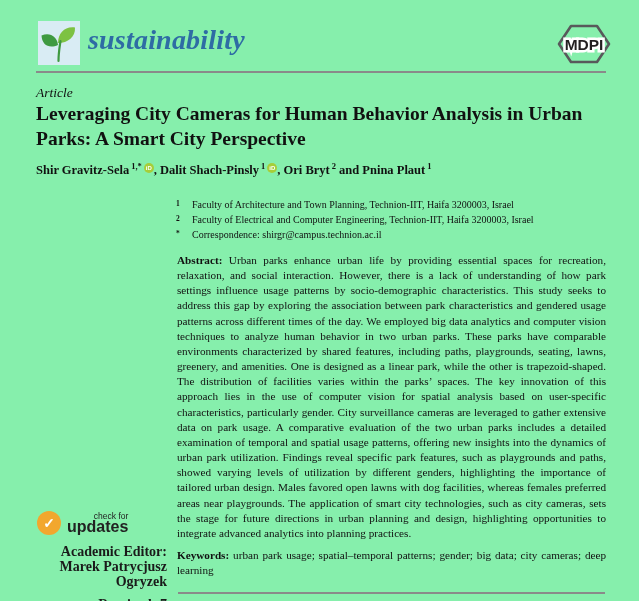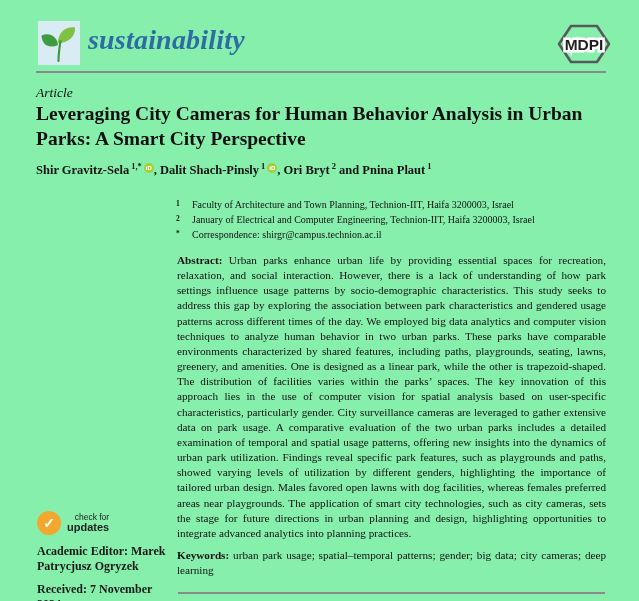--- a/index.html
+++ b/index.html
@@ -49,22 +49,22 @@
   .rule-bottom { position:absolute; left:178px; top:592px; width:427px; height:2px; background:#8a8a8a; }
   
   .sidebar { position:absolute; left:37px; top:511px; width:130px; }
   .badge { display:flex; align-items:center; gap:6px; margin-bottom:9px; cursor:pointer; }
   .badge-circle {
     width:24px; height:24px; border-radius:50%; background:#f2a72e; color:#ffffff;
     display:flex; align-items:center; justify-content:center;
     font-size:14px; font-weight:bold; font-family:"Liberation Sans",sans-serif; flex:0 0 24px;
   }
   .badge-text { font-family:"Liberation Sans",sans-serif; font-size:8.5px; line-height:9.5px; color:#222;text-align:right; }
-  .badge-text .b2 { font-weight:bold; font-size:11px; }
-  .side-line { font-size:12px; line-height:15px; font-weight:600; color:#1a1a1a; }
+  .badge-text .b2 { font-weight:bold; font-size:16px; }
+  .side-line { font-size:14px; line-height:15px; font-weight:600; color:#1a1a1a;text-align:right; }
   .editor { margin-bottom:8px; }
 </style>
 </head>
 <body>
 
 <div class="page">
 
   <span class="leaf-box">
     <svg width="42" height="44" viewBox="0 0 42 44">
       <rect width="42" height="44" fill="#d9ecf4"></rect>
@@ -90,21 +90,21 @@
 
   <div class="authors"><span>Shir Gravitz-Sela</span><sup>1,*</sup><span class="orcid"><span>iD</span></span><span>, </span><span>Dalit Shach-Pinsly</span><sup>1</sup><span class="orcid"><span>iD</span></span><span>, </span><span>Ori Bryt</span><sup>2</sup><span> and </span><span>Pnina Plaut</span><sup>1</sup></div>
 
   <div class="affiliations">
     <div class="aff-row">
       <span class="aff-marker">1</span>
       <span class="aff-text">Faculty of Architecture and Town Planning, Technion-IIT, Haifa 3200003, Israel</span>
     </div>
     <div class="aff-row">
       <span class="aff-marker">2</span>
-      <span class="aff-text">January of Electrical and Computer Engineering, Technion-IIT, Haifa 3200003, Israel</span>
+      <span class="aff-text">Faculty of Electrical and Computer Engineering, Technion-IIT, Haifa 3200003, Israel</span>
     </div>
     <div class="aff-row">
       <span class="aff-marker">*</span>
       <span class="aff-text">Correspondence: shirgr@campus.technion.ac.il</span>
     </div>
   </div>
 
   <div class="abstract"><span class="lbl">Abstract:</span> <span>Urban parks enhance urban life by providing essential spaces for recreation, relaxation, and social interaction. However, there is a lack of understanding of how park settings influence usage patterns by socio-demographic characteristics. This study seeks to address this gap by exploring the association between park characteristics and gendered usage patterns across different times of the day. We employed big data analytics and computer vision techniques to analyze human behavior in two urban parks. These parks have comparable environments characterized by shared features, including paths, playgrounds, seating, lawns, greenery, and amenities. One is designed as a linear park, while the other is trapezoid-shaped. The distribution of facilities varies within the parks’ spaces. The key innovation of this approach lies in the use of computer vision for spatial analysis based on user-specific characteristics, particularly gender. City surveillance cameras are leveraged to gather extensive data on park usage. A comparative evaluation of the two urban parks includes a detailed examination of temporal and spatial usage patterns, offering new insights into the dynamics of urban park utilization. Findings reveal specific park features, such as playgrounds and paths, showed varying levels of utilization by different genders, highlighting the importance of tailored urban design. Males favored open lawns with dog facilities, whereas females preferred areas near playgrounds. The application of smart city technologies, such as city cameras, sets the stage for future directions in urban planning and design, highlighting opportunities to integrate advanced analytics into planning practices.</span></div>
 
   <div class="keywords"><span class="lbl">Keywords:</span> <span>urban park usage; spatial–temporal patterns; gender; big data; city cameras; deep learning</span></div>

